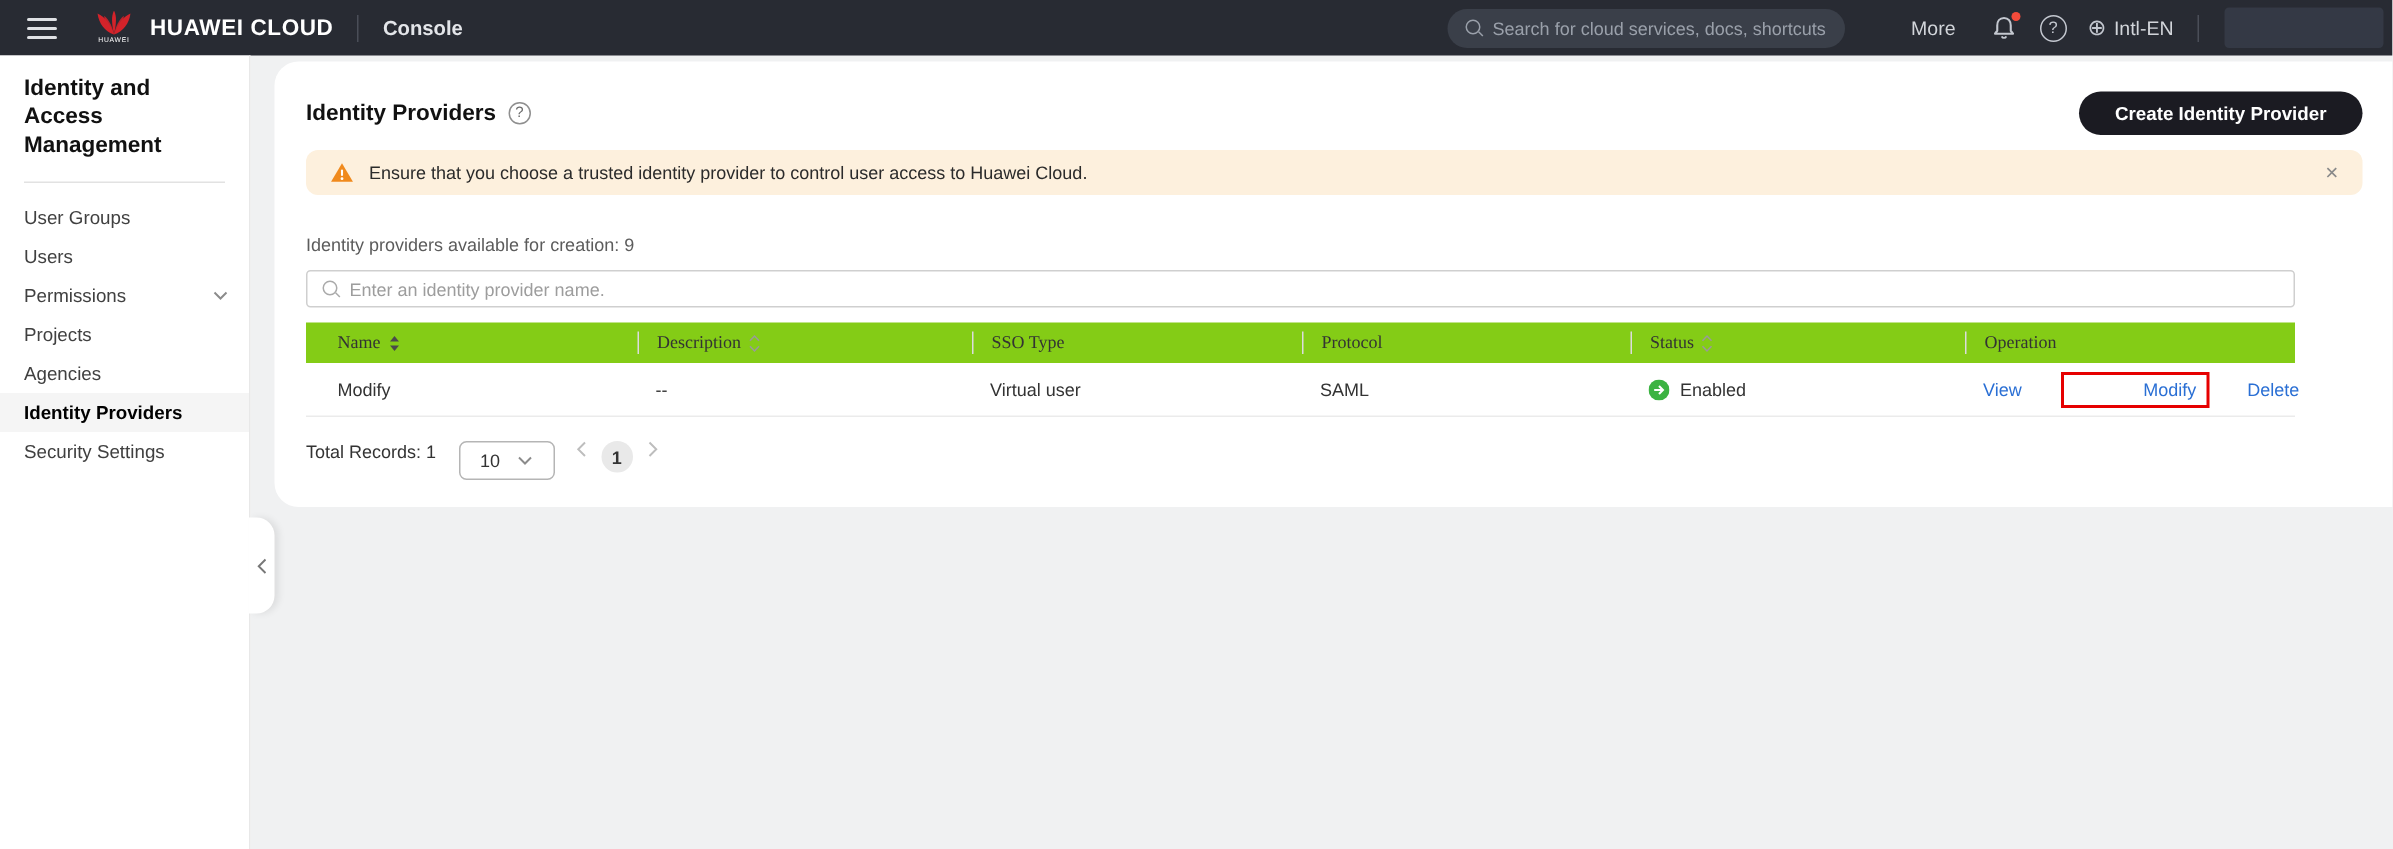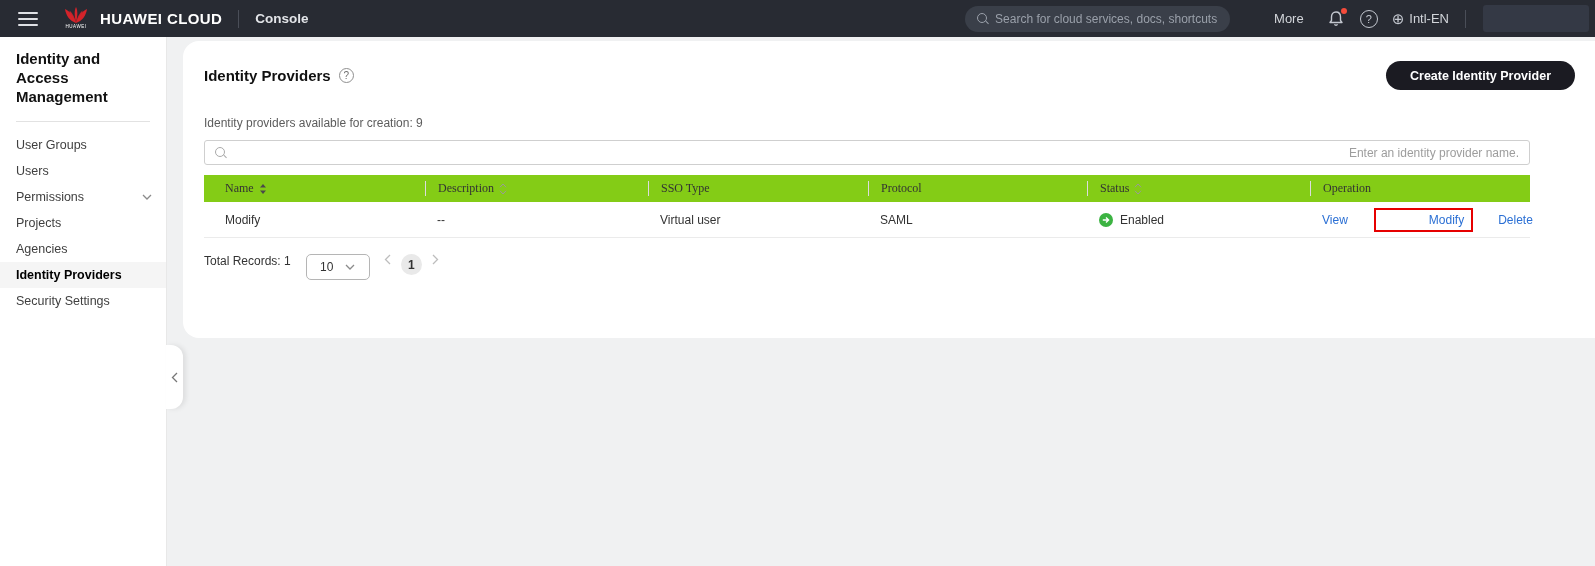--- a/index.html
+++ b/index.html
@@ -94,21 +94,21 @@
   }
   .banner-text { font-size:12px; color:#2b2b2b; }
   .banner-close { margin-left:auto; color:#8a8a8a; font-size:15px; cursor:pointer; line-height:1; }
   .available-label { margin-top:26px; font-size:12px; color:#5c5c5c; }
   .main-search {
     margin-top:10px; width:1326px; height:25px; border:1px solid #cfcfcf; border-radius:3px;
     display:flex; align-items:center; padding:0 10px; gap:7px; background:#fff;
   }
   .main-search input {
     border:none; outline:none; width:100%; font-size:12px; color:#333;
-    font-family:"Liberation Sans",sans-serif; background:transparent;text-align:right;
+    font-family:"Liberation Sans",sans-serif; background:transparent;
   }
   .main-search input::placeholder { color:#9d9d9d; }
 
   
   .tbl { margin-top:10px; width:1326px; }
   .thead { display:flex; background:#84cc16; height:27px; align-items:center;font-family:Liberation Serif, serif; }
   .th { font-size:12px; color:#333; display:flex; align-items:center; gap:5px; padding-left:12px; height:15px; }
   .th:first-child { padding-left:21px; }
   .th + .th { border-left:1px solid #dcdcdc; }
   .c0{width:221px;} .c1{width:223px;} .c2{width:220px;} .c3{width:219px;} .c4{width:223px;} .c5{width:220px;}
@@ -225,20 +225,29 @@
 </div>
 
 <div class="panel">
 
   <div class="title-row">
     <span class="page-title">Identity Providers</span>
     <span class="help-circle">?</span>
     <button class="create-btn">Create Identity Provider</button>
   </div>
 
+  <div class="banner">
+    <svg width="16" height="14" viewBox="0 0 16 14">
+      <path d="M8 0.8 L15.3 13.2 L0.7 13.2 Z" fill="#f08a1d"></path>
+      <rect x="7.3" y="5" width="1.4" height="4.4" rx="0.7" fill="#fff"></rect>
+      <circle cx="8" cy="11.1" r="0.95" fill="#fff"></circle>
+    </svg>
+    <span class="banner-text">Ensure that you choose a trusted identity provider to control user access to Huawei Cloud.</span>
+    <span class="banner-close">×</span>
+  </div>
 
   <div class="available-label">Identity providers available for creation: 9</div>
 
   <div class="main-search">
     <span class="lens dark"></span>
     <input type="text" placeholder="Enter an identity provider name." style="">
   </div>
 
   <div class="tbl">
     <div class="thead">

